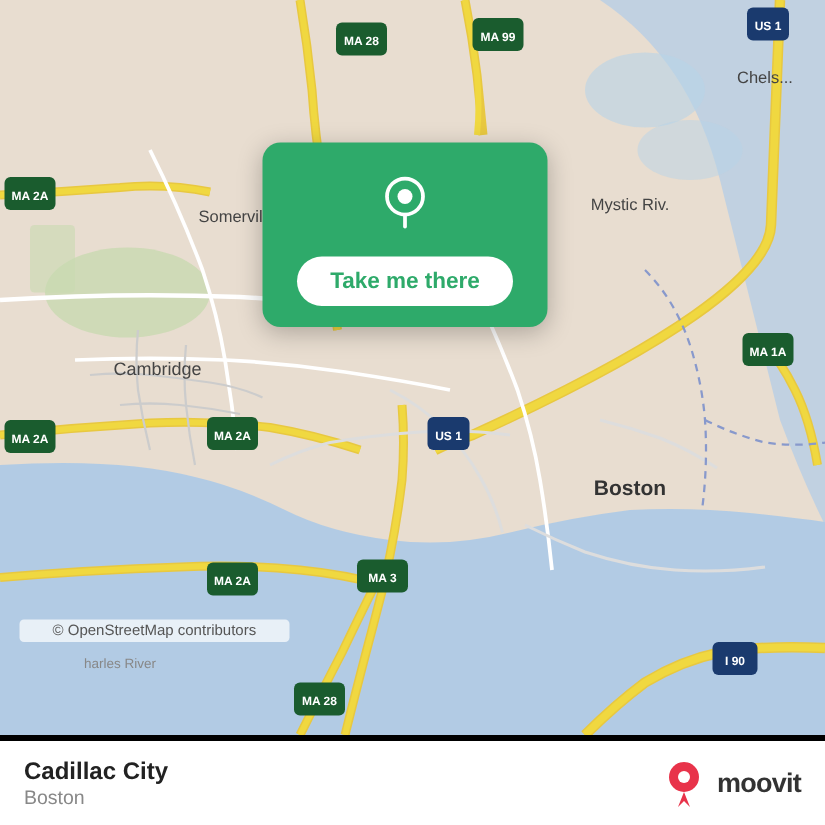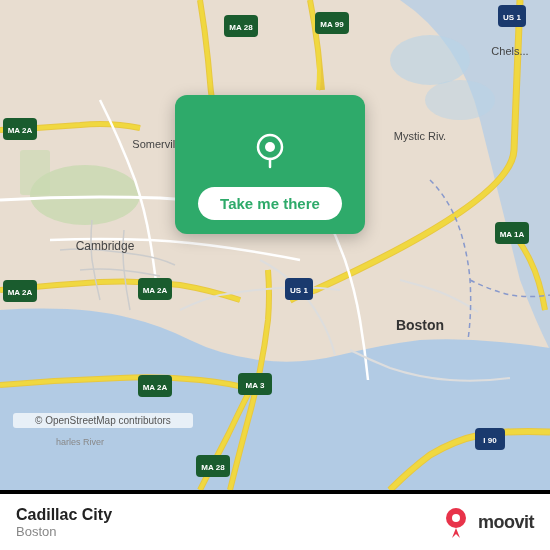--- a/index.html
+++ b/index.html
@@ -32,21 +32,21 @@
     #card-overlay {
       position: absolute;
       top: 95px;
       left: 175px;
       width: 190px;
       background: #2eaa6a;
       border-radius: 12px;
       display: flex;
       flex-direction: column;
       align-items: center;
-      padding: 34px 16px 14px;
+      padding: 18px 16px 14px;
       box-shadow: 0 4px 16px rgba(0,0,0,0.25);
     }
 
     #pin-icon {
       width: 44px;
       height: 44px;
       margin-bottom: 14px;
     }
 
     #take-me-there-btn {

